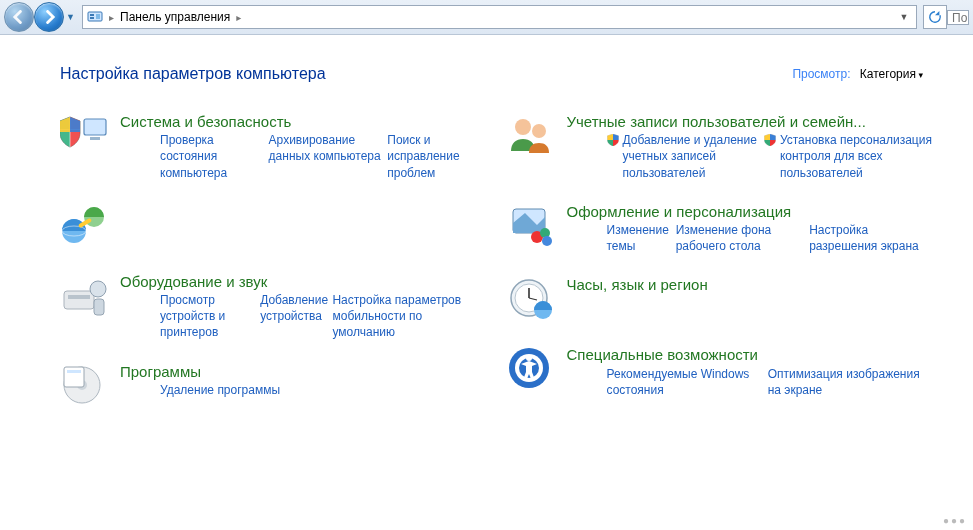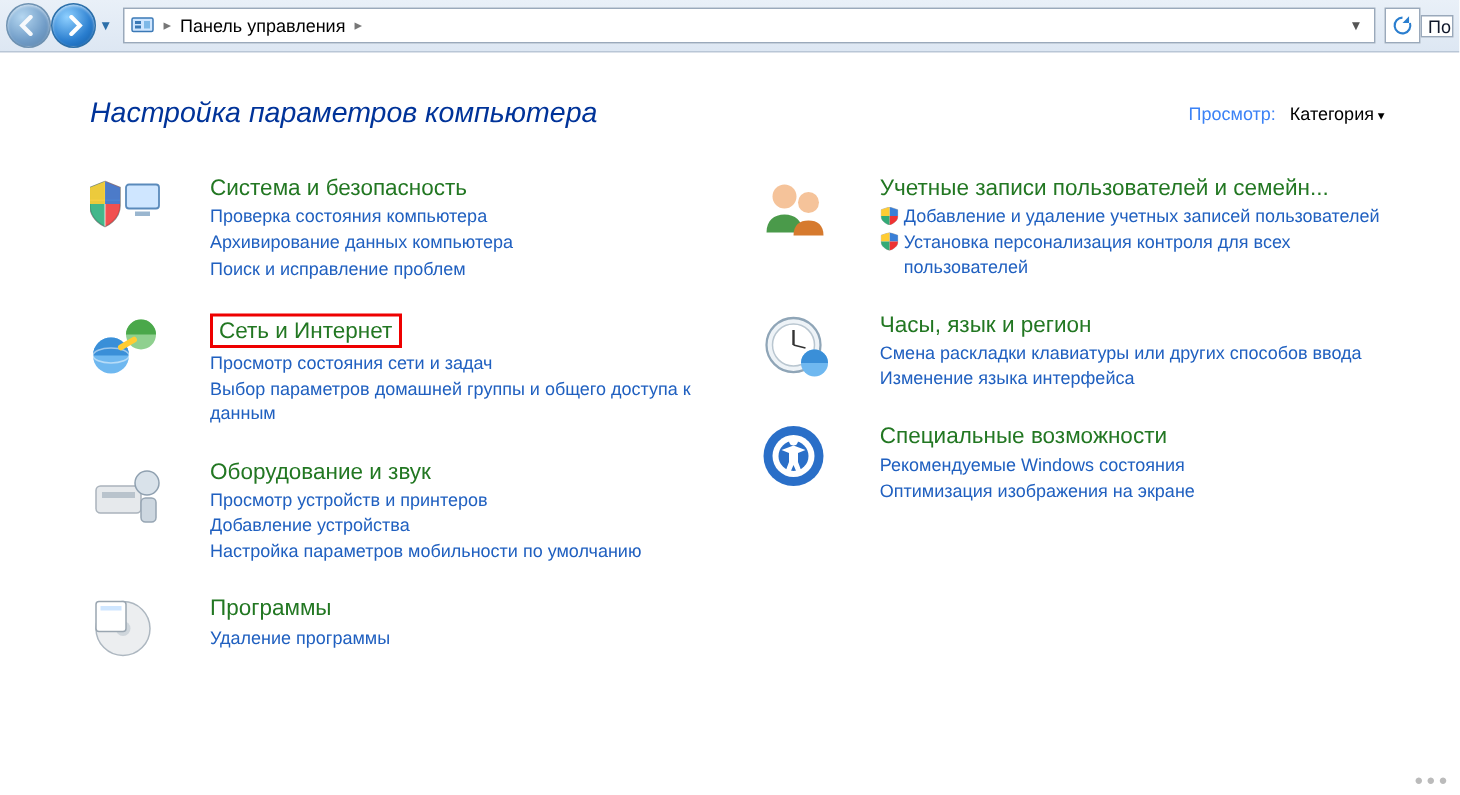--- a/index.html
+++ b/index.html
@@ -32,40 +32,40 @@
   }
   .addr-icon { width:16px; height:16px; display:inline-flex; align-items:center; justify-content:center; }
   .addr-sep { color:#777; font-size:10px; }
   .addr-dd { width: 16px; text-align:center; color:#555; font-size:9px; }
   .refresh-btn {
     width:24px; height:24px; border:1px solid #9aa9bb; background:#fff;
     display:flex; align-items:center; justify-content:center; color:#2a7ecf;
   }
   .search-box {
     width: 22px; height:15px; border:1px solid #9aa9bb; background:#fff;
-    display:flex; align-items:flex-start; padding:0 4px; color:#0f172a;
+    display:flex; align-items:flex-start; padding:0 4px; color:#737373;
   }
 
   
   .content { padding: 30px 40px 0 60px; position:relative; }
   .heading-row { display:flex; justify-content:space-between; align-items:center; margin-bottom:30px; padding-right:10px; }
-  .heading { color:#003399; font-size:19px; font-weight:400;font-style:italic; }
+  .heading { color:#003399; font-size:16px; font-weight:400; }
   .view-label { color:#3b82f6; }
   .view-link { color:#000000; margin-left:6px; }
   .view-link::after { content:" ▾"; font-size:9px; }
 
   .columns { display:flex; gap:20px; }
   .col { flex:1; display:flex; flex-direction:column; gap:22px; }
 
-  .category { display:flex; gap:32px; align-items:flex-start; }
+  .category { display:flex; gap:12px; align-items:flex-start; }
   .cat-icon { width:48px; height:48px; flex-shrink:0; display:flex; align-items:center; justify-content:center; }
   .cat-body { flex:1; }
   .cat-title { color:#227722; font-size:15px; font-weight:400; line-height:1.15; display:inline-block; }
   .cat-title.highlighted { border:2px solid #e00; padding:1px 4px; }
-  .cat-links { margin-top:2px; display:flex; flex-direction:column; gap:1px; }
+  .cat-links { margin-top:2px; display:flex; gap:1px;margin-left:40px; }
   .cat-link { color:#2060c0; font-size:12px; line-height:1.35; display:flex; align-items:flex-start; gap:4px; }
   .shield { width:12px; height:12px; flex-shrink:0; margin-top:2px; }
 
   
   .shield svg { width:12px; height:12px; }
 
   
   .watermark { position:absolute; right:6px; bottom:4px; color:#bbb; letter-spacing:2px; font-size:10px; }
 </style>
 </head>
@@ -140,28 +140,20 @@
                 <span>Поиск и исправление проблем</span>
               </a>
             </div></div>
         </div>
         <div class="category">
           <div class="cat-icon">
             <svg width="48" height="48" viewBox="0 0 48 48">
               <use href="#ic-network"></use>
             </svg>
           </div>
-          <div class="cat-body"><a class="cat-title highlighted">Сеть и Интернет</a><div class="cat-links">
-              <a class="cat-link">
-                <span>Просмотр состояния сети и задач</span>
-              </a>
-              <a class="cat-link">
-                <span>Выбор параметров домашней группы и общего доступа к данным</span>
-              </a>
-            </div></div>
         </div>
         <div class="category">
           <div class="cat-icon">
             <svg width="48" height="48" viewBox="0 0 48 48">
               <use href="#ic-hardware"></use>
             </svg>
           </div>
           <div class="cat-body"><a class="cat-title">Оборудование и звук</a><div class="cat-links">
               <a class="cat-link">
                 <span>Просмотр устройств и принтеров</span>
@@ -205,31 +197,42 @@
                 <span class="shield"><svg viewBox="0 0 12 13">
                     <use href="#ic-uac-shield"></use>
                   </svg></span>
                 <span>Установка персонализация контроля для всех пользователей</span>
               </a>
             </div></div>
         </div>
         <div class="category">
           <div class="cat-icon">
             <svg width="48" height="48" viewBox="0 0 48 48">
+              <use href="#ic-appearance"></use>
+            </svg>
+          </div>
+          <div class="cat-body"><a class="cat-title">Оформление и персонализация</a><div class="cat-links">
+              <a class="cat-link">
+                <span>Изменение темы</span>
+              </a>
+              <a class="cat-link">
+                <span>Изменение фона рабочего стола</span>
+              </a>
+              <a class="cat-link">
+                <span>Настройка разрешения экрана</span>
+              </a>
+            </div></div>
+        </div>
+        <div class="category">
+          <div class="cat-icon">
+            <svg width="48" height="48" viewBox="0 0 48 48">
               <use href="#ic-clock"></use>
             </svg>
           </div>
-          <div class="cat-body"><a class="cat-title">Часы, язык и регион</a><div class="cat-links">
-              <a class="cat-link">
-                <span>Смена раскладки клавиатуры или других способов ввода</span>
-              </a>
-              <a class="cat-link">
-                <span>Изменение языка интерфейса</span>
-              </a>
-            </div></div>
+          <div class="cat-body"><a class="cat-title">Часы, язык и регион</a></div>
         </div>
         <div class="category">
           <div class="cat-icon">
             <svg width="48" height="48" viewBox="0 0 48 48">
               <use href="#ic-accessibility"></use>
             </svg>
           </div>
           <div class="cat-body"><a class="cat-title">Специальные возможности</a><div class="cat-links">
               <a class="cat-link">
                 <span>Рекомендуемые Windows состояния</span>

